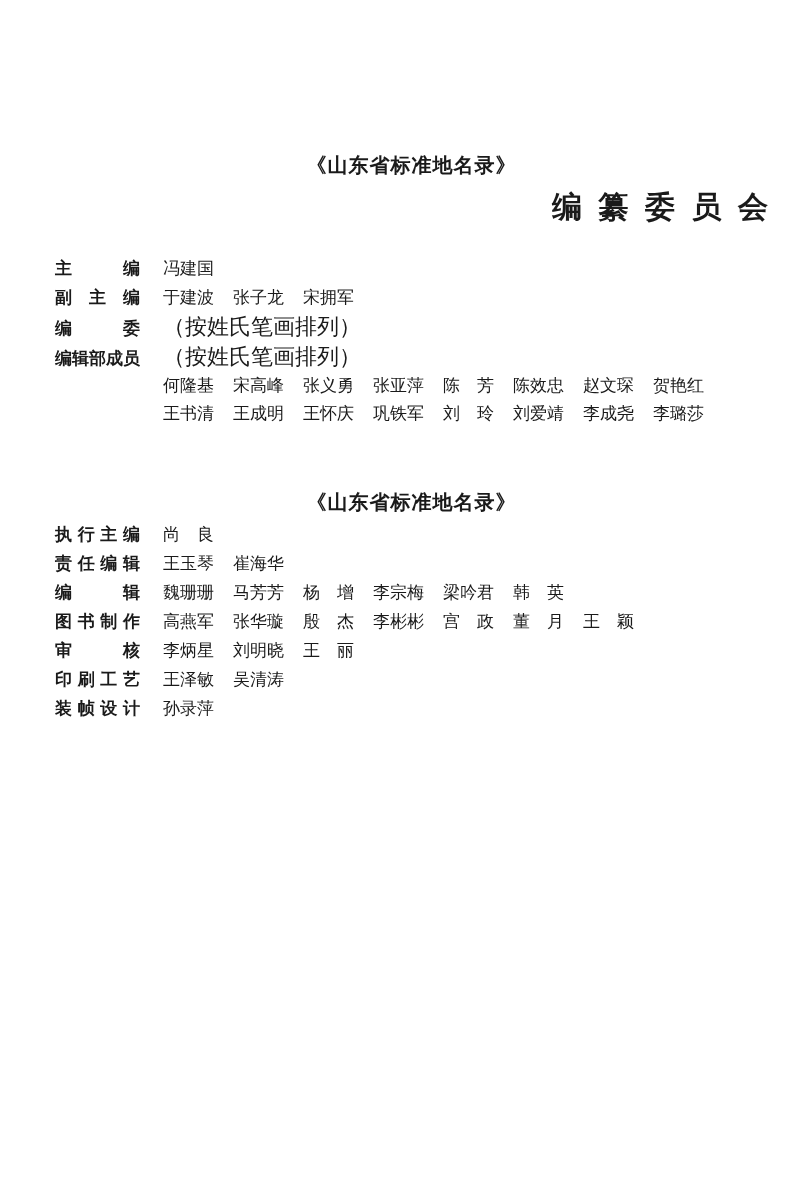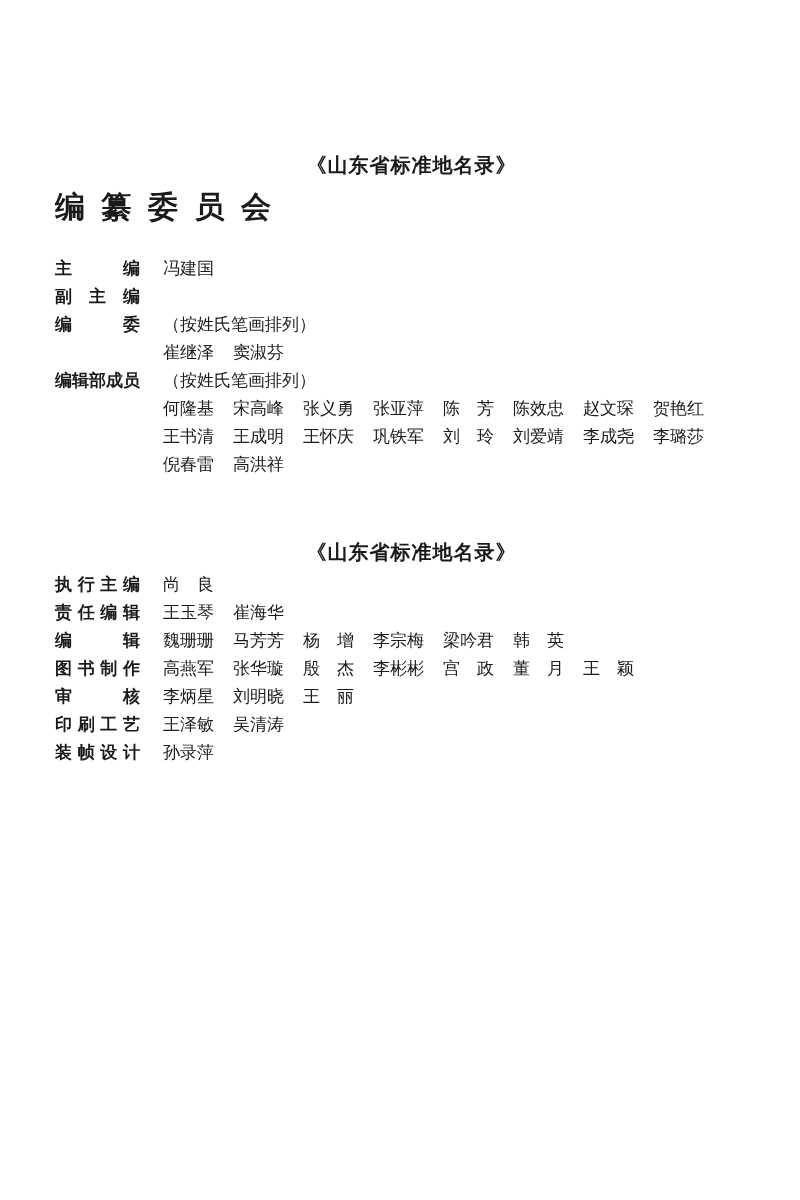--- a/index.html
+++ b/index.html
@@ -22,21 +22,21 @@
   .section-1 { padding-top: 152px; }
   .book-title {
     text-align: center;
     font-family: "Liberation Sans", sans-serif;
     font-weight: 700;
     font-size: 20px;
     line-height: 26px;
     letter-spacing: 1px;
   }
   .section-heading {
-    text-align: left;
+    text-align: right;
     line-height: 34px;
     margin-top: 12px;
   }
   .section-heading > span {
     font-family: "Liberation Sans", sans-serif;
     font-weight: 700;
     font-size: 30px;
     letter-spacing: 0.55em;
     margin-right: -0.55em;
     display: inline-block;
@@ -56,28 +56,28 @@
     flex: 0 0 85px;
     font-family: "Liberation Sans", sans-serif;
     font-weight: 700;
     font-size: 17px;
   }
   .names {
     display: inline-flex;
     flex-wrap: nowrap;
     gap: 19px;
     margin-left: 23px;
-    font-family: Liberation Sans, sans-serif;
+    font-family: Liberation Mono, monospace;
     font-size: 17px;
     white-space: pre;
   }
   .note {
     margin-left: 23px;
     font-family: "Liberation Serif", serif;
-    font-size: 17px;
+    font-size: 22px;
     white-space: pre;
   }
   .section-2 { margin-top: 60px; }
   .section-2 .section-heading { margin-top: 4px; }
 </style>
 </head>
 <body>
 
 <div class="page">
 
@@ -94,54 +94,47 @@
             <span>编</span>
           </span>
         <span class="names"><span class="name">冯建国</span></span>
       </div>
       <div class="row">
         <span class="lbl">
             <span>副</span>
             <span>主</span>
             <span>编</span>
           </span>
+        <span class="names"><span class="name">于建波</span><span class="name">张子龙</span><span class="name">宋拥军</span></span>
       </div>
       <div class="row">
         <span class="lbl">
             <span>编</span>
             <span>委</span>
           </span>
         <span class="note">（按姓氏笔画排列）</span>
-      </div>
-      <div class="row">
-        <span class="lbl"></span>
-        <span class="names"><span class="name">崔继泽</span><span class="name">窦淑芬</span></span>
       </div>
       <div class="row">
         <span class="lbl">
             <span>编</span>
             <span>辑</span>
             <span>部</span>
             <span>成</span>
             <span>员</span>
           </span>
         <span class="note">（按姓氏笔画排列）</span>
       </div>
       <div class="row">
         <span class="lbl"></span>
         <span class="names"><span class="name">何隆基</span><span class="name">宋高峰</span><span class="name">张义勇</span><span class="name">张亚萍</span><span class="name">陈　芳</span><span class="name">陈效忠</span><span class="name">赵文琛</span><span class="name">贺艳红</span></span>
       </div>
       <div class="row">
         <span class="lbl"></span>
         <span class="names"><span class="name">王书清</span><span class="name">王成明</span><span class="name">王怀庆</span><span class="name">巩铁军</span><span class="name">刘　玲</span><span class="name">刘爱靖</span><span class="name">李成尧</span><span class="name">李璐莎</span></span>
       </div>
-      <div class="row">
-        <span class="lbl"></span>
-        <span class="names"><span class="name">倪春雷</span><span class="name">高洪祥</span></span>
-      </div>
     </div>
   </div>
 
   <div class="section-2">
     <div class="book-title">《山东省标准地名录》</div>
 
     <div class="rows rows-2">
       <div class="row">
         <span class="lbl">
             <span>执</span>

